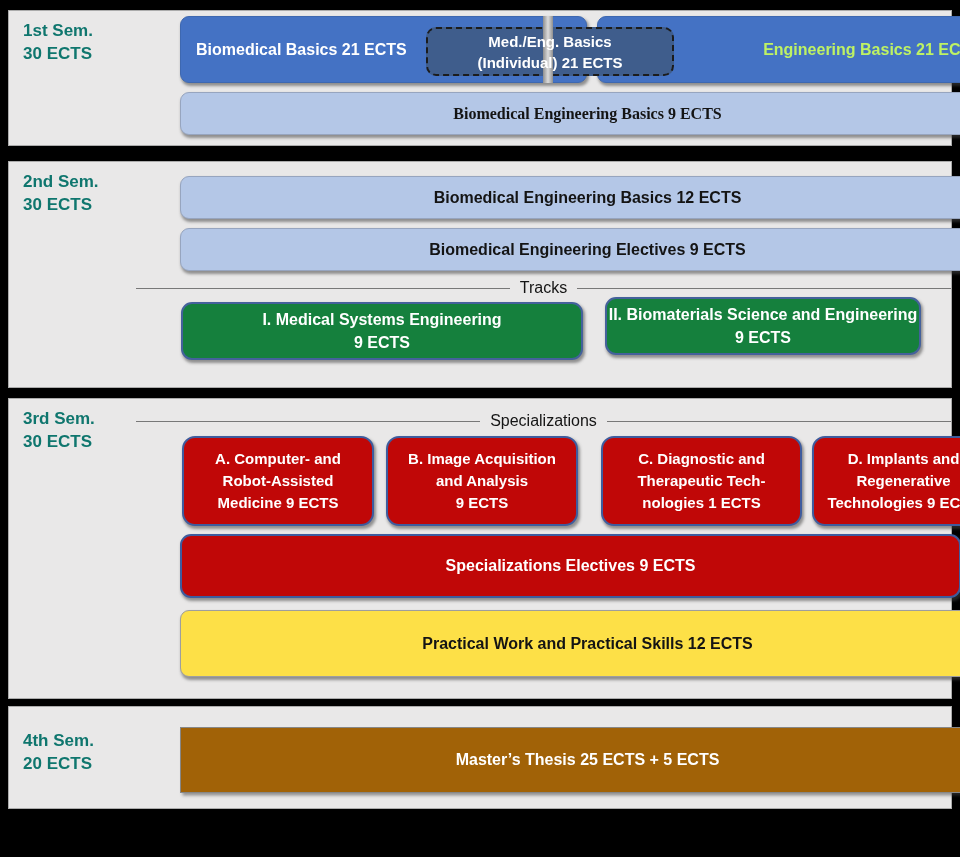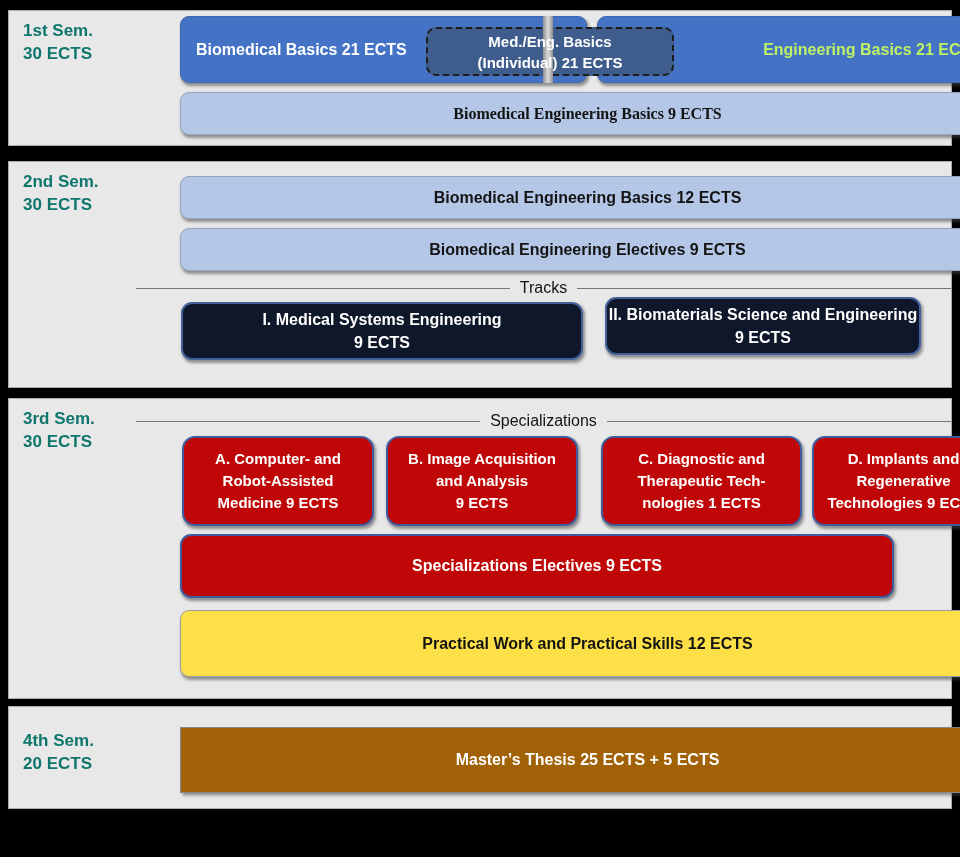--- a/index.html
+++ b/index.html
@@ -66,37 +66,37 @@
   .box-bme12 {left:127px; top:14px; width:815px; height:43px;}
   .box-bmeel9{left:127px; top:66px; width:815px; height:43px;}
   .divider {
     position:absolute; display:flex; align-items:center; gap:10px;
     color:#141414; font-size:16px;
   }
   .divider .line {flex:1; height:0; border-top:1.6px solid #787878;}
   .divider .divider-text {white-space:nowrap;}
   #divider-tracks {left:127px; top:117px; width:815px; height:18px;}
   .darkred {
-    background:#0f172a; border:2px solid #44619B; border-radius:11px;
+    background:#15803d; border:2px solid #44619B; border-radius:11px;
     color:#fff; font-size:16px;
   }
   .box-track1 {left:128px; top:140px; width:402px; height:58px;}
   .box-track2 {left:552px; top:135px; width:316px; height:58px;}
 
   
   #divider-specs {left:127px; top:13px; width:815px; height:18px;}
   .red {
     background:#C00707; border:2px solid #3E5C9E; border-radius:13px;
     color:#fff; font-size:15px;
   }
   .box-spec-a {left:129px; top:37px; width:192px; height:90px;}
   .box-spec-b {left:333px; top:37px; width:192px; height:90px;}
   .box-spec-c {left:548px; top:37px; width:201px; height:90px;}
   .box-spec-d {left:759px; top:37px; width:183px; height:90px;}
-  .box-spec-el {left:127px; top:135px; width:714px; height:64px; border-radius:11px; font-size:16px;}
+  .box-spec-el {left:127px; top:135px; width:781px; height:64px; border-radius:11px; font-size:16px;}
   .box-practical {
     left:127px; top:211px; width:815px; height:67px;
     background:#fde047; border:1px solid #9E9E9E; color:#141414; font-size:16px;text-align:right;
   }
 
   
   .box-thesis {
     left:127px; top:20px; width:815px; height:66px;
     background:#a16207; border:1px solid #878787; color:#fff; font-size:16px;
     border-radius:0;

